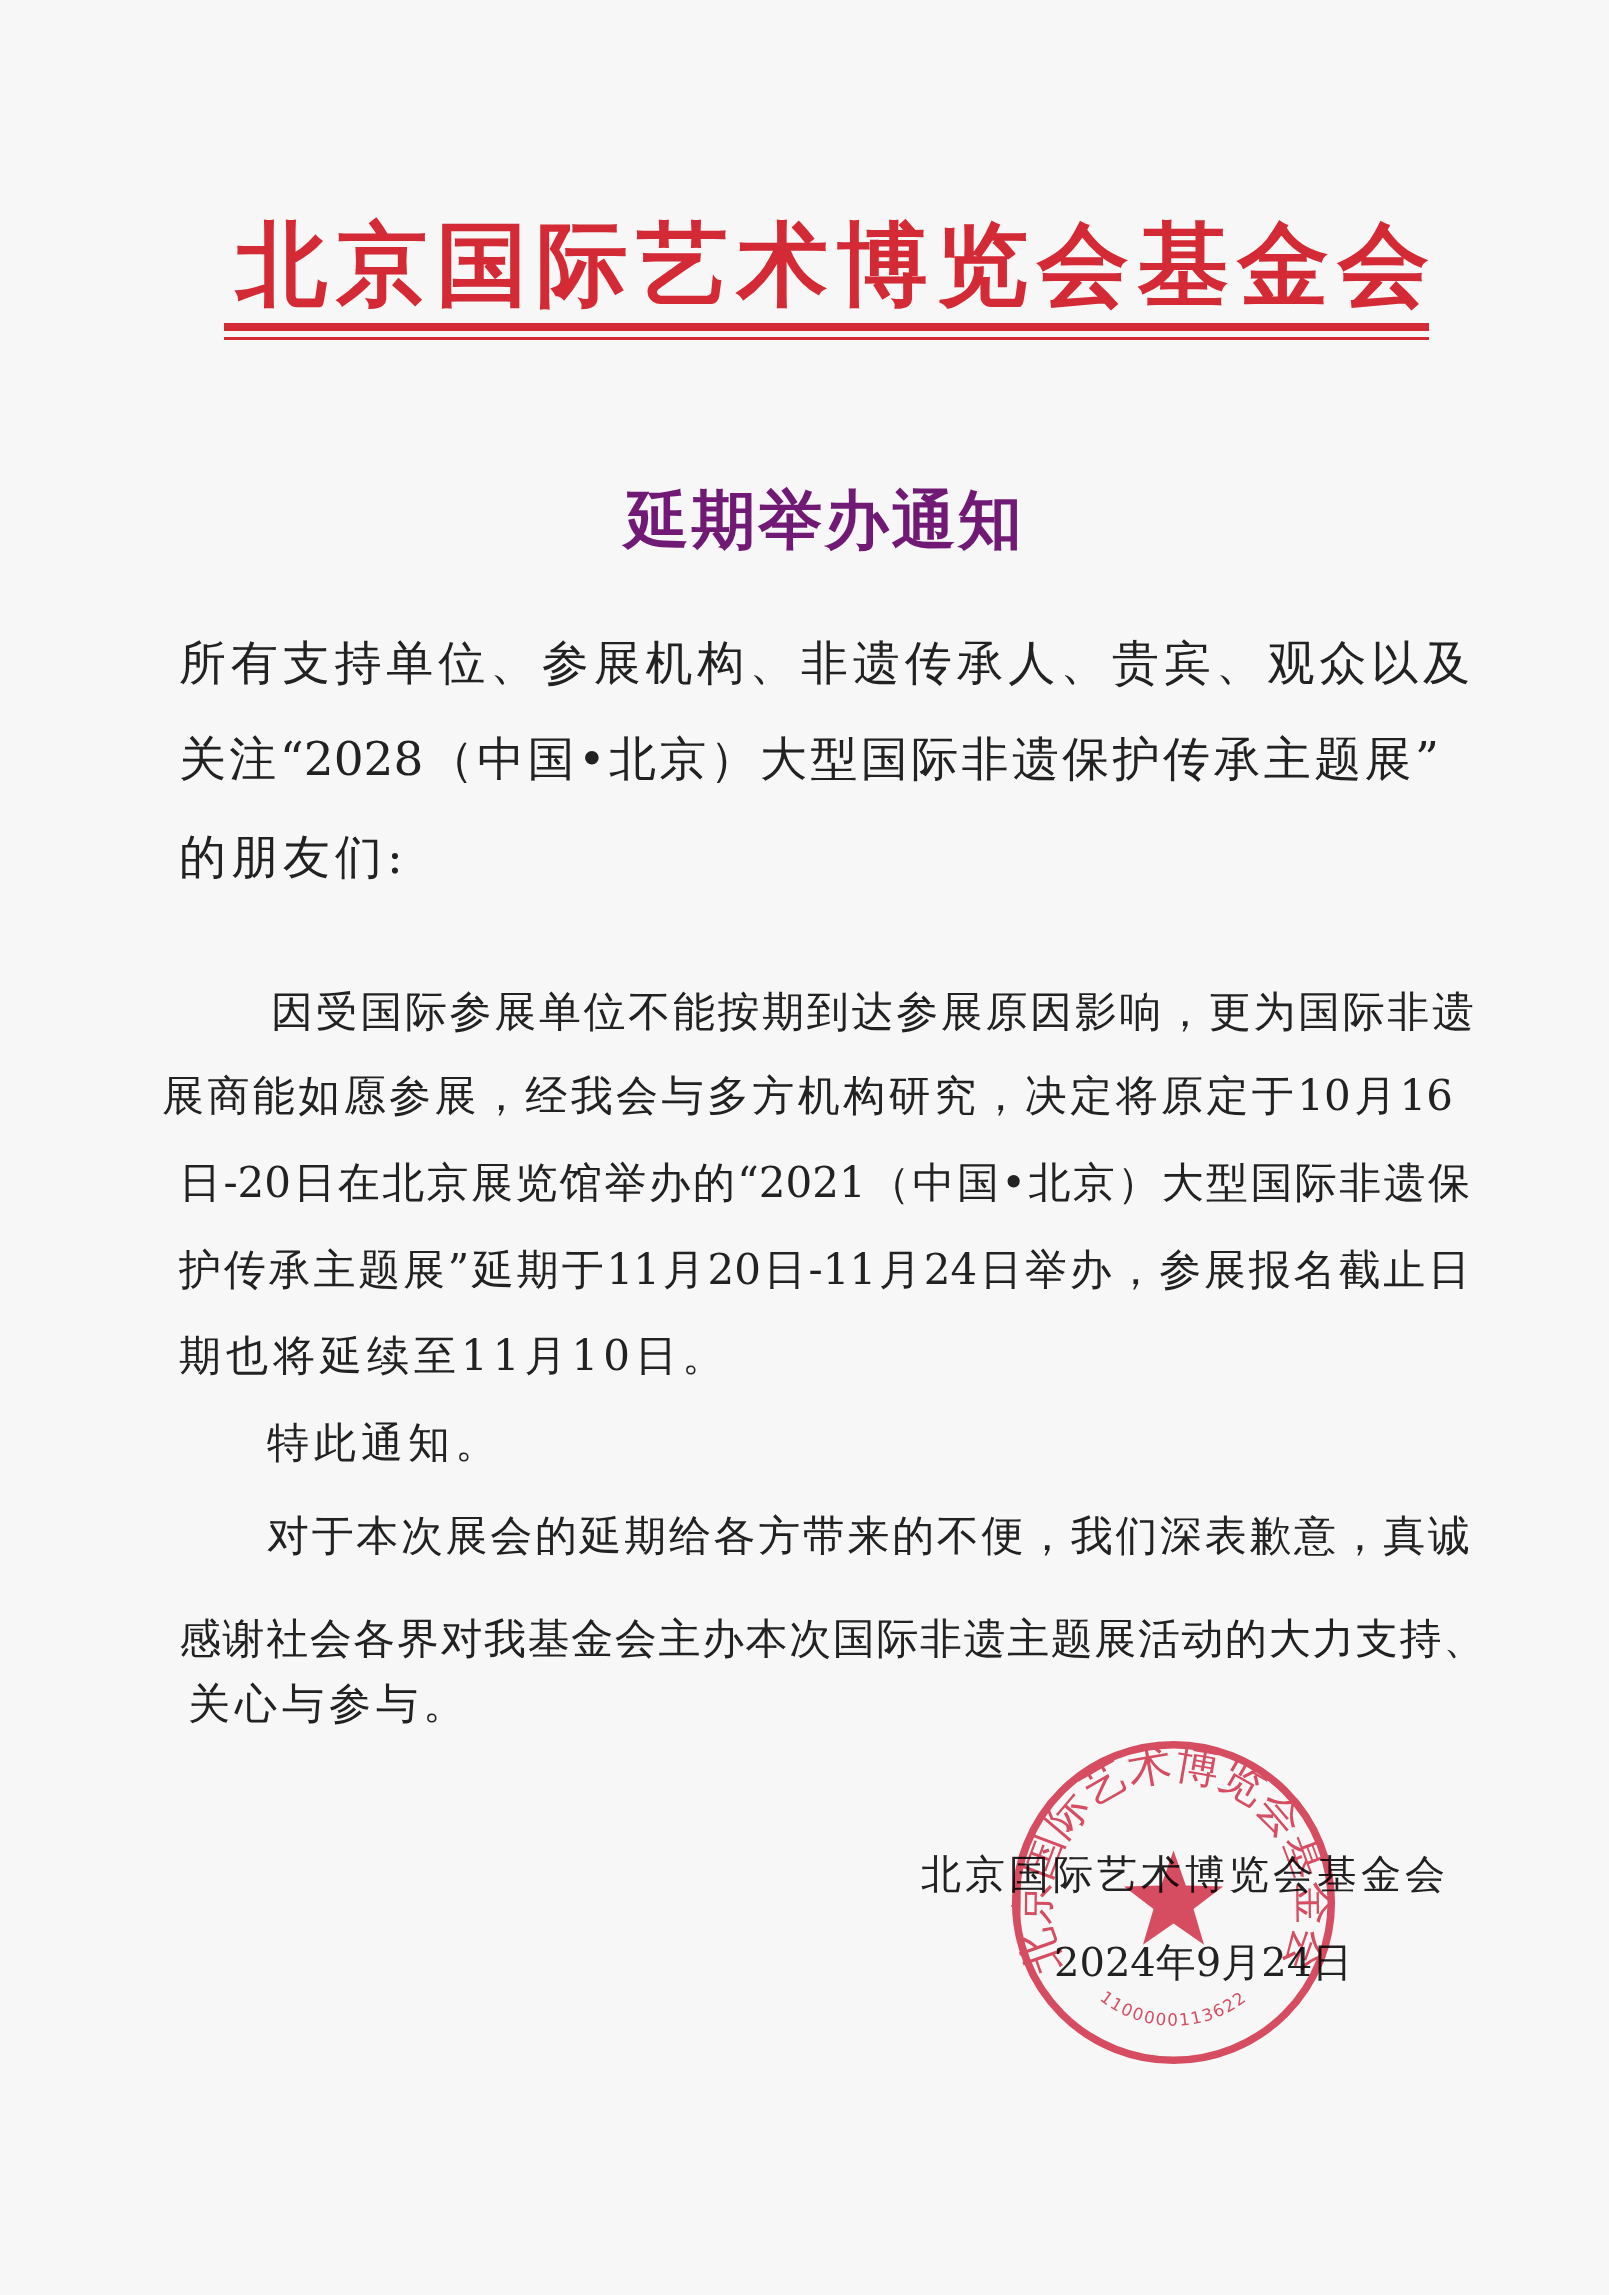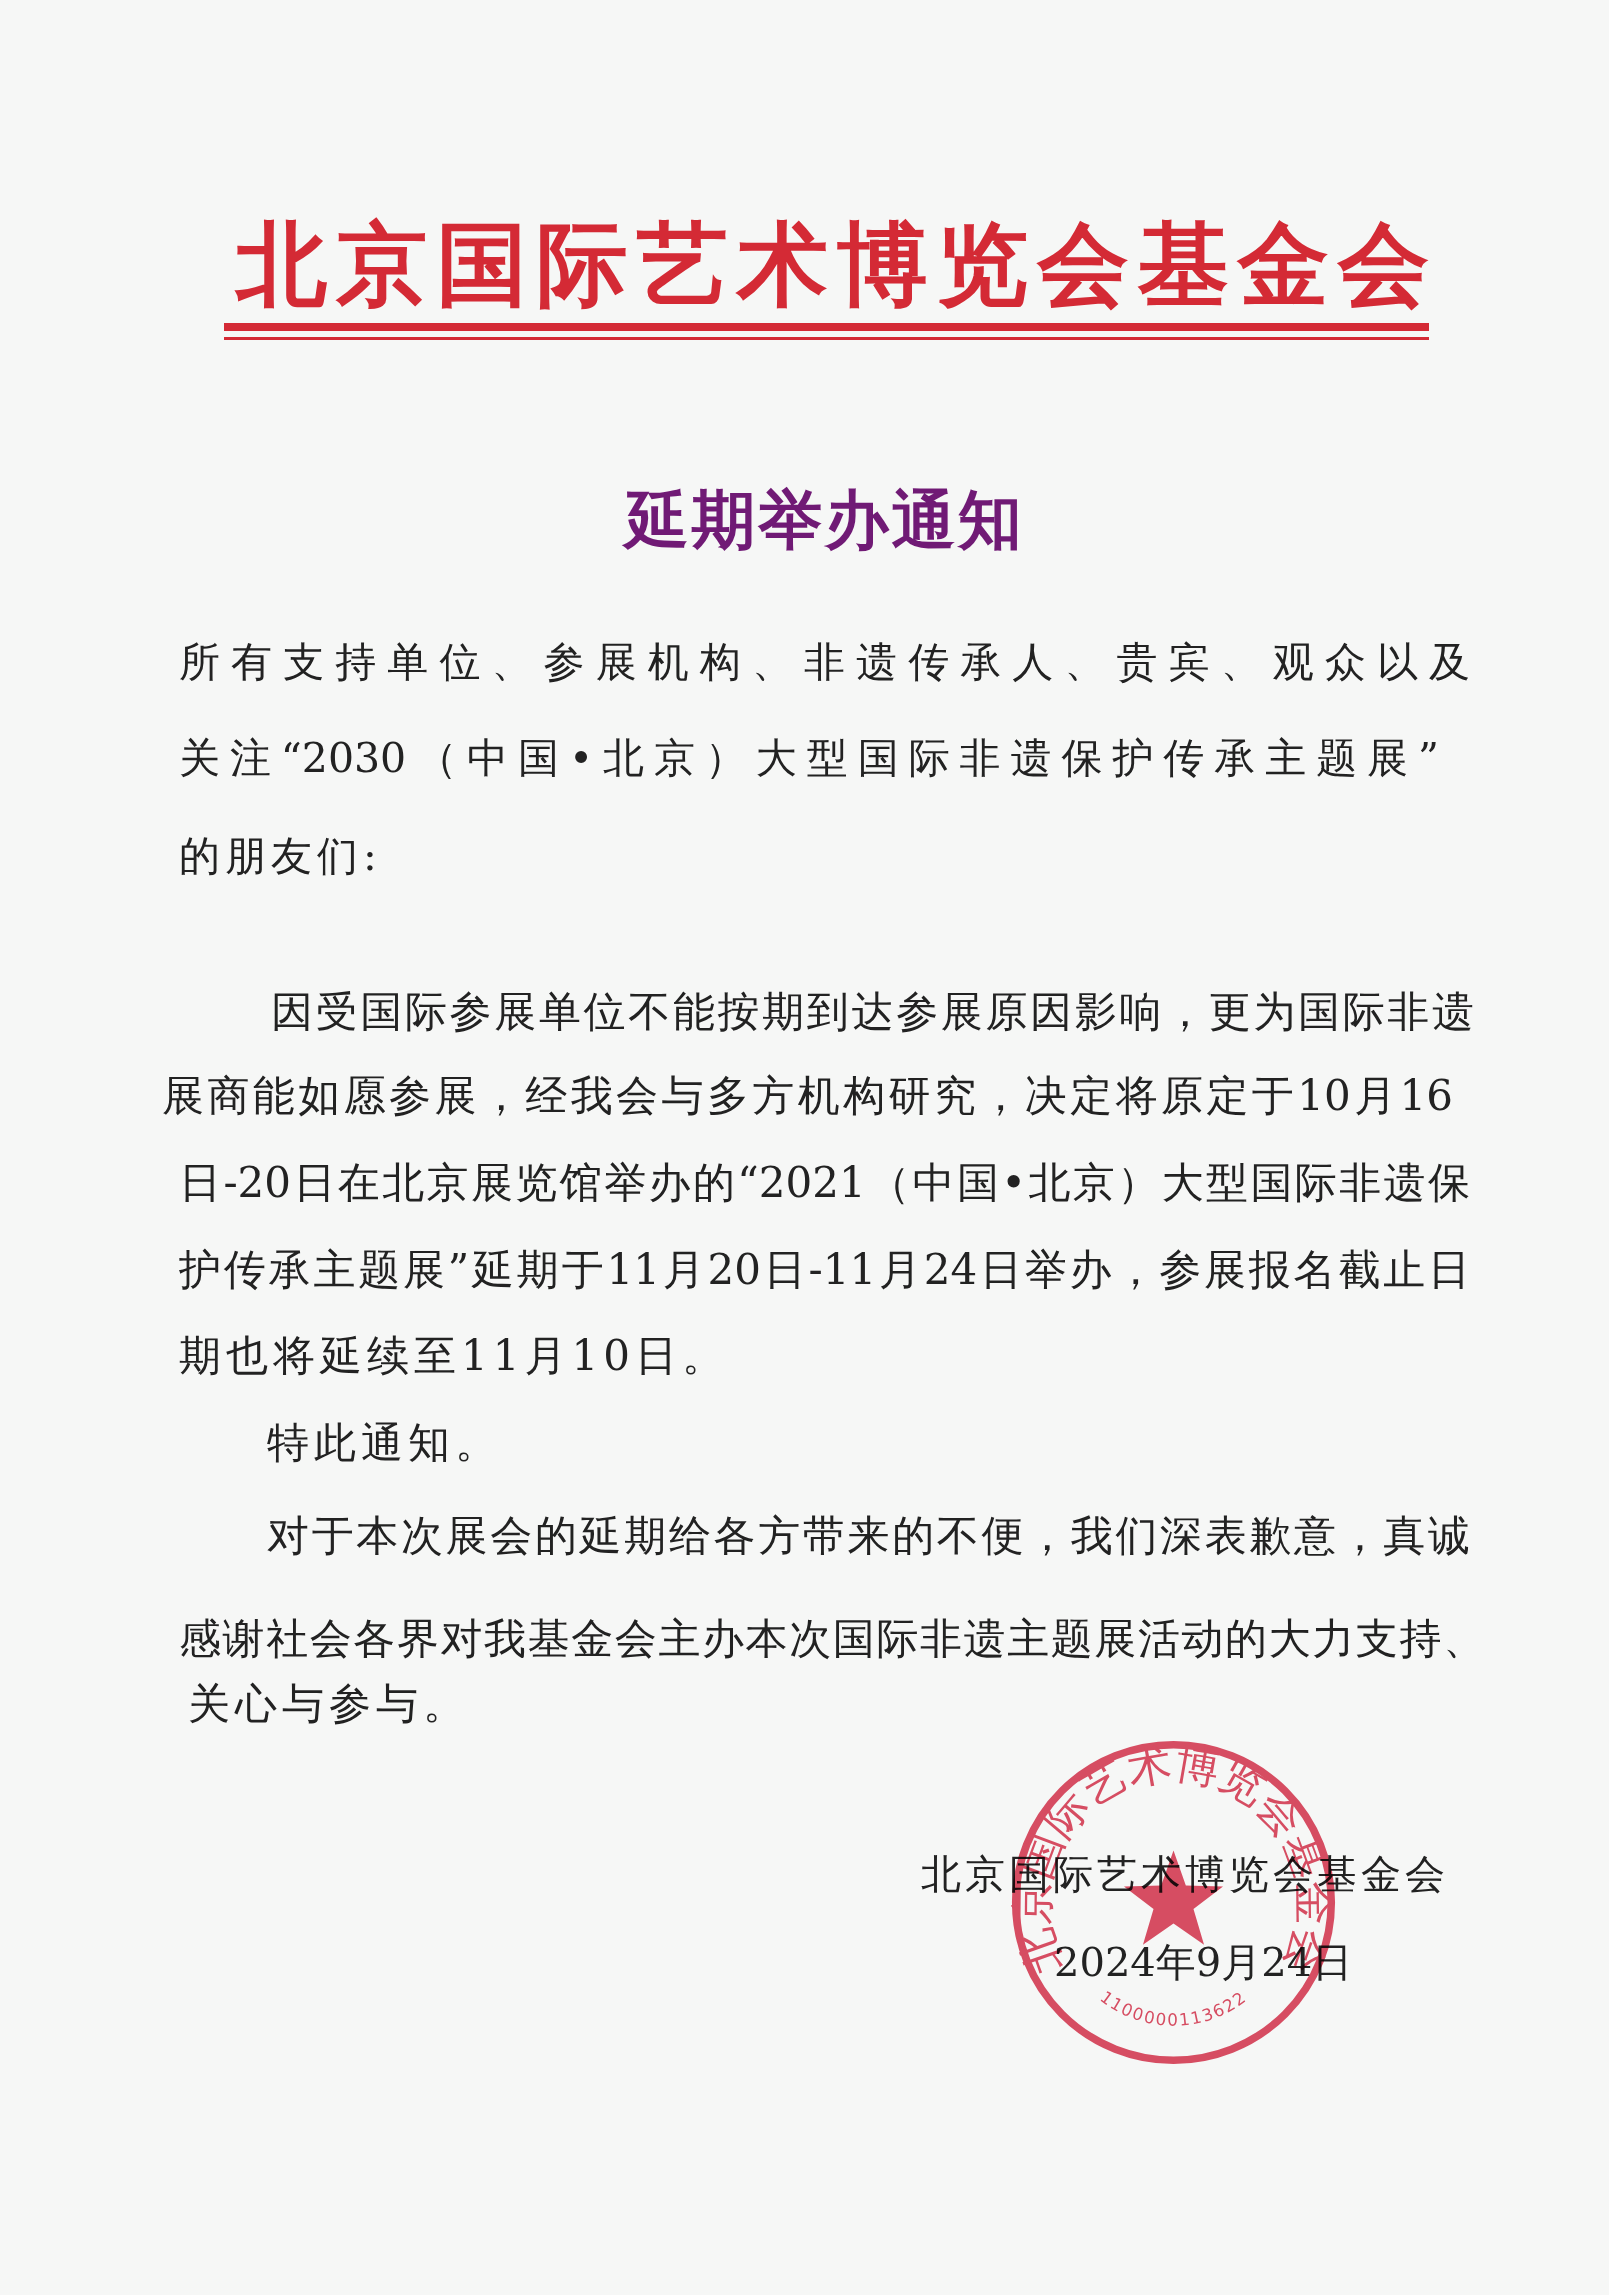--- a/index.html
+++ b/index.html
@@ -21,21 +21,21 @@
   .rule-thin  { left: 224px; top: 337px; width: 1205px; height: 3.4px; background: #d42a35; }
   .doc-subtitle {
     left: 625px; top: 484px; width: 397px; height: 72px;
     font-size: 64px; line-height: 72px; font-weight: bold; color: #701a75;
     text-align: justify; text-align-last: justify; white-space: nowrap;
   }
   .line {
     position: absolute; white-space: nowrap; color: #222;
     text-align: justify; text-align-last: justify;
   }
-  .salutation .line { font-size: 41px; height: 59px; line-height: 59px; }
+  .salutation .line { font-size: 47px; height: 59px; line-height: 59px; }
   .body-text .line  { font-size: 42px; height: 54px; line-height: 54px; }
   .line.ragged { text-align: left; text-align-last: left; letter-spacing: 5px; }
   .signature {
     left: 921px; top: 1847px; width: 524px; height: 55px;
     font-size: 40px; line-height: 55px; color: #222;
     text-align: justify; text-align-last: justify; white-space: nowrap;
   }
   .sign-date {
     left: 1054px; top: 1936px; width: 273px; height: 52px;
     font-size: 40px; line-height: 52px; color: #222;
@@ -48,21 +48,21 @@
 <body>
 
 <div class="abs letterhead-title">北京国际艺术博览会基金会</div>
 <div class="abs rule-thick"></div>
 <div class="abs rule-thin"></div>
 
 <div class="abs doc-subtitle">延期举办通知</div>
 
 <div class="salutation">
   <div class="line" style="left:179px; top:633px; width:1291px;">所有支持单位、参展机构、非遗传承人、贵宾、观众以及</div>
-  <div class="line" style="left:179px; top:729px; width:1260px;">关注“2030（中国•北京）大型国际非遗保护传承主题展”</div>
+  <div class="line" style="left:179px; top:729px; width:1260px;">关注“2028（中国•北京）大型国际非遗保护传承主题展”</div>
   <div class="line ragged" style="left:179px; top:827px;">的朋友们:</div>
 </div>
 
 <div class="body-text">
   <div>
     <div class="line" style="left:271px; top:985px; width:1203px;">因受国际参展单位不能按期到达参展原因影响，更为国际非遗</div>
     <div class="line" style="left:162px; top:1069px; width:1291px;">展商能如愿参展，经我会与多方机构研究，决定将原定于10月16</div>
     <div class="line" style="left:179px; top:1156px; width:1291px;">日-20日在北京展览馆举办的“2021（中国•北京）大型国际非遗保</div>
     <div class="line" style="left:179px; top:1243px; width:1291px;">护传承主题展”延期于11月20日-11月24日举办，参展报名截止日</div>
     <div class="line ragged" style="left:179px; top:1329px;">期也将延续至11月10日。</div>

